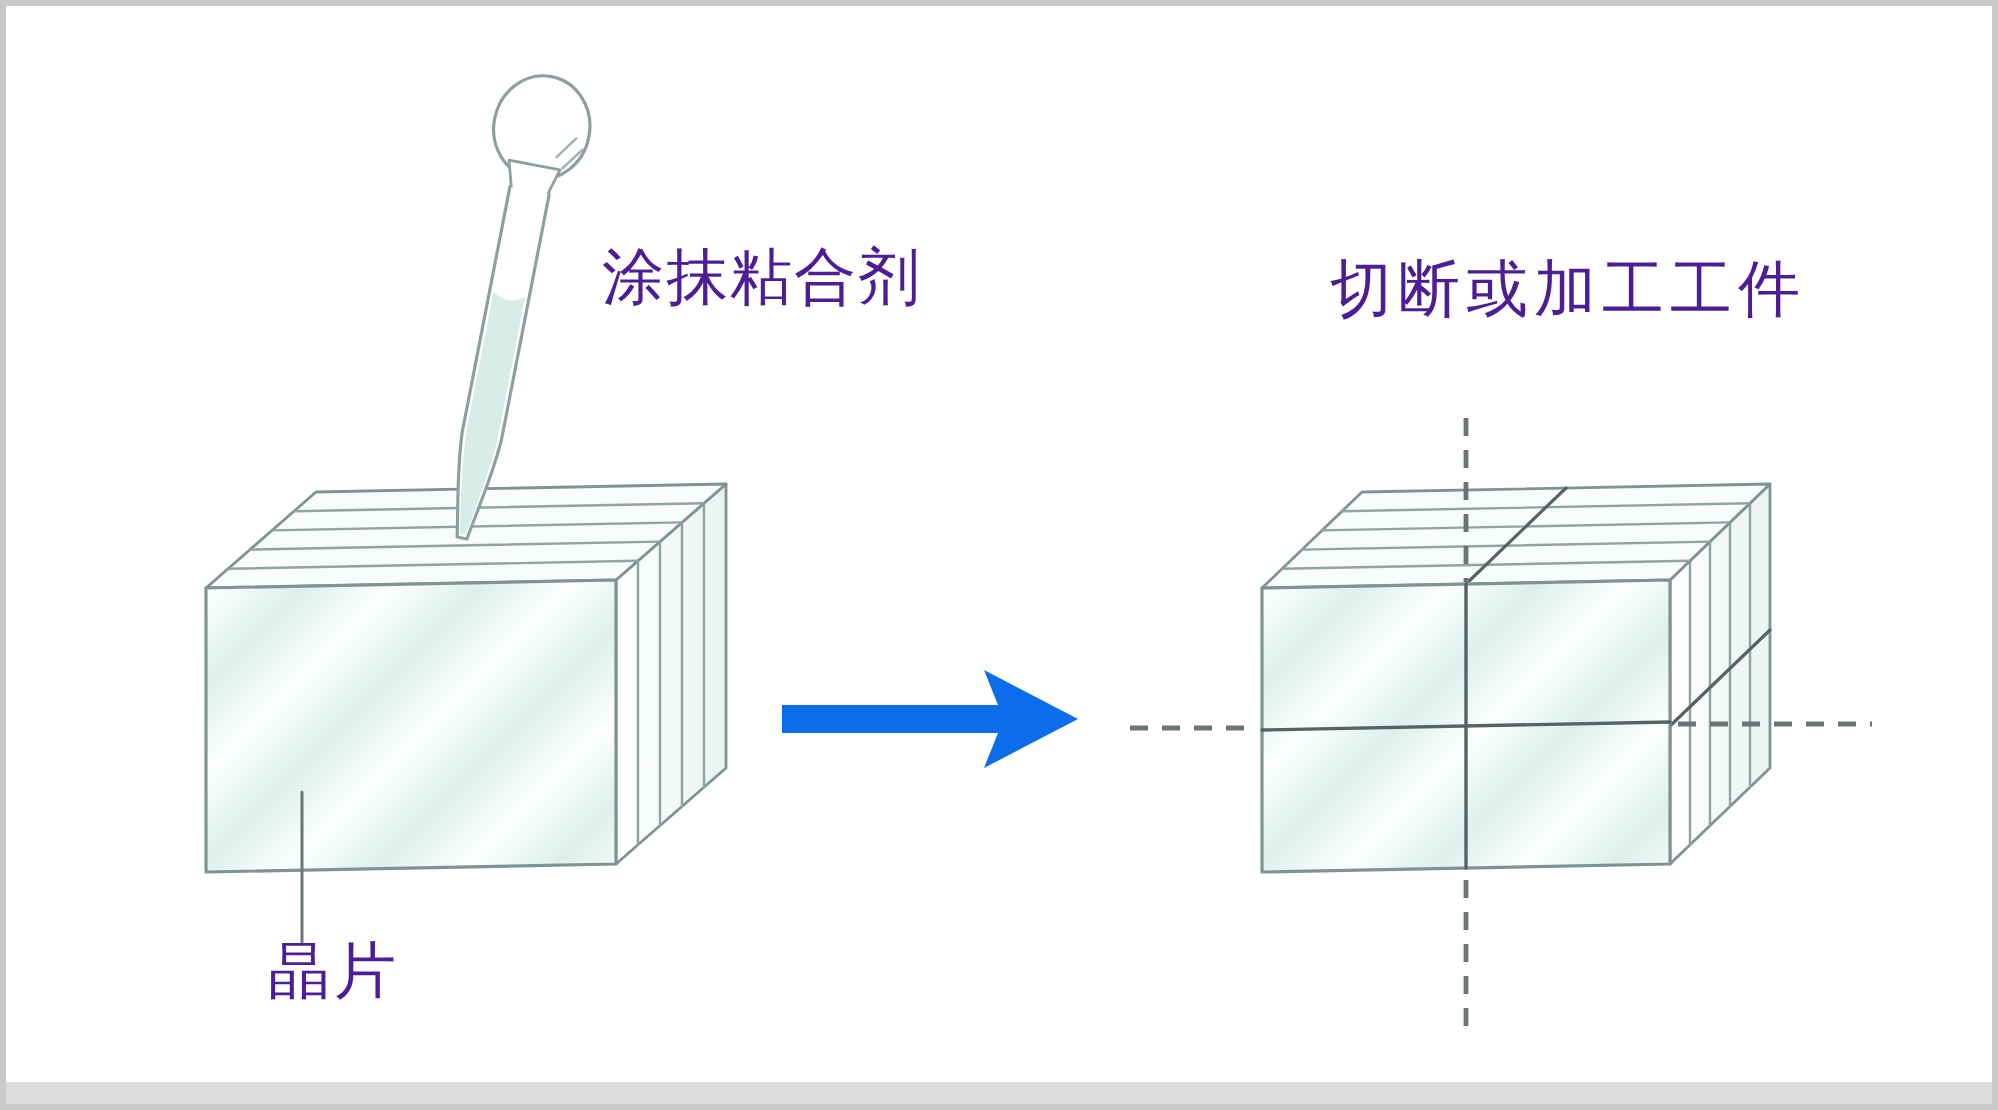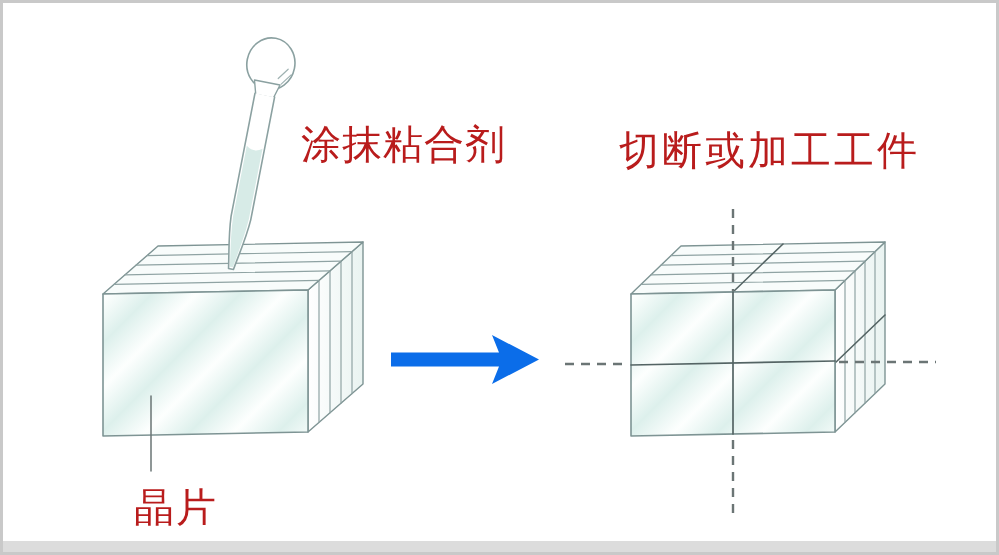--- a/index.html
+++ b/index.html
@@ -13,30 +13,30 @@
     overflow: hidden;
     font-family: "Liberation Sans", "DejaVu Sans", sans-serif;
   }
   #diagram-svg {
     position: absolute;
     left: 0; top: 0;
     width: 993px; height: 549px;
   }
   .label {
     position: absolute;
-    color: #b91c1c;
-    font-size: 40px;
+    color: #4c1d95;
+    font-size: 31px;
     line-height: 1.1;
     white-space: nowrap;
     letter-spacing: 2px;
   }
   #lbl-adhesive { left: 298px; top: 119px; letter-spacing: 1px; }
   #lbl-cure     { left: 373px; top: 288px; letter-spacing: 4px; }
-  #lbl-cut      { left: 616px; top: 125px; letter-spacing: 3px; text-align: center; }
-  #lbl-wafer    { left: 131px; top: 482px; letter-spacing: 2px; }
+  #lbl-cut      { left: 662px; top: 125px; letter-spacing: 3px; text-align: center; }
+  #lbl-wafer    { left: 131px; top: 466px; letter-spacing: 2px; }
   #footer-bar {
     position: absolute;
     left: 0; right: 0; bottom: 0;
     height: 11px;
     background: #dcdcdc;
   }
 </style>
 </head>
 <body>
 

